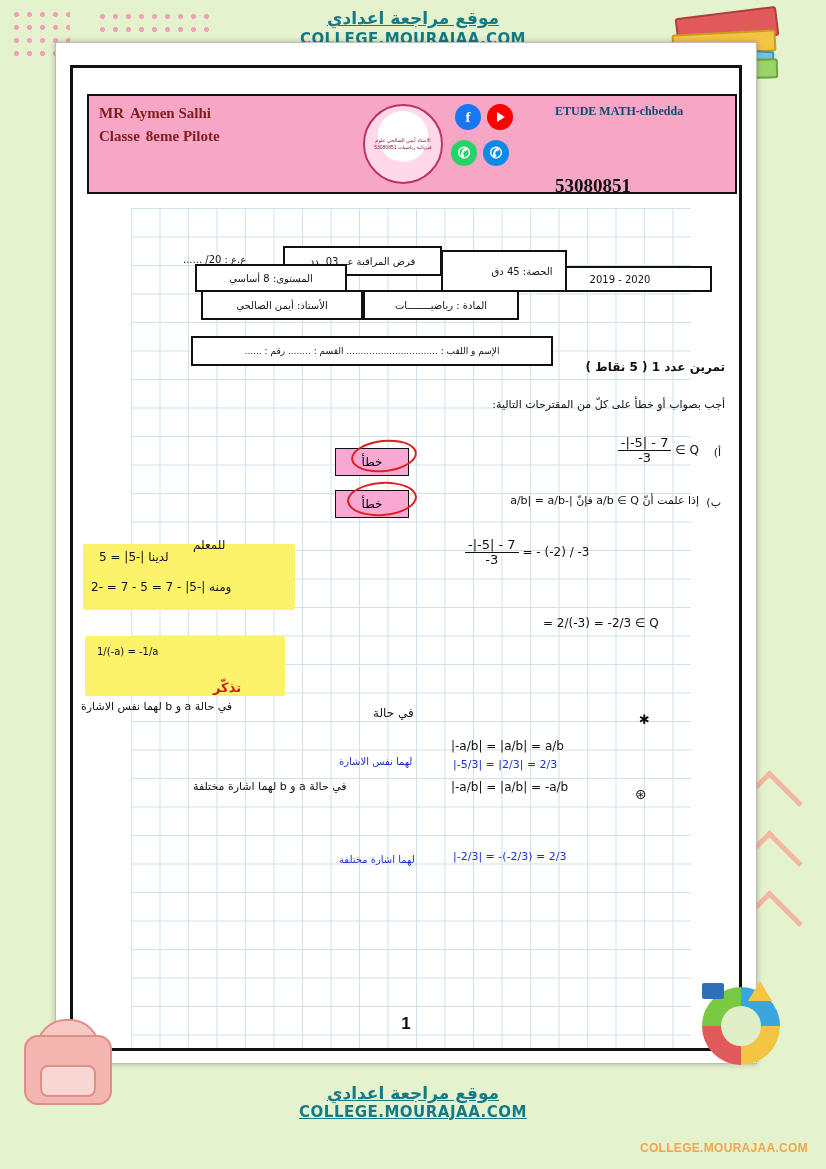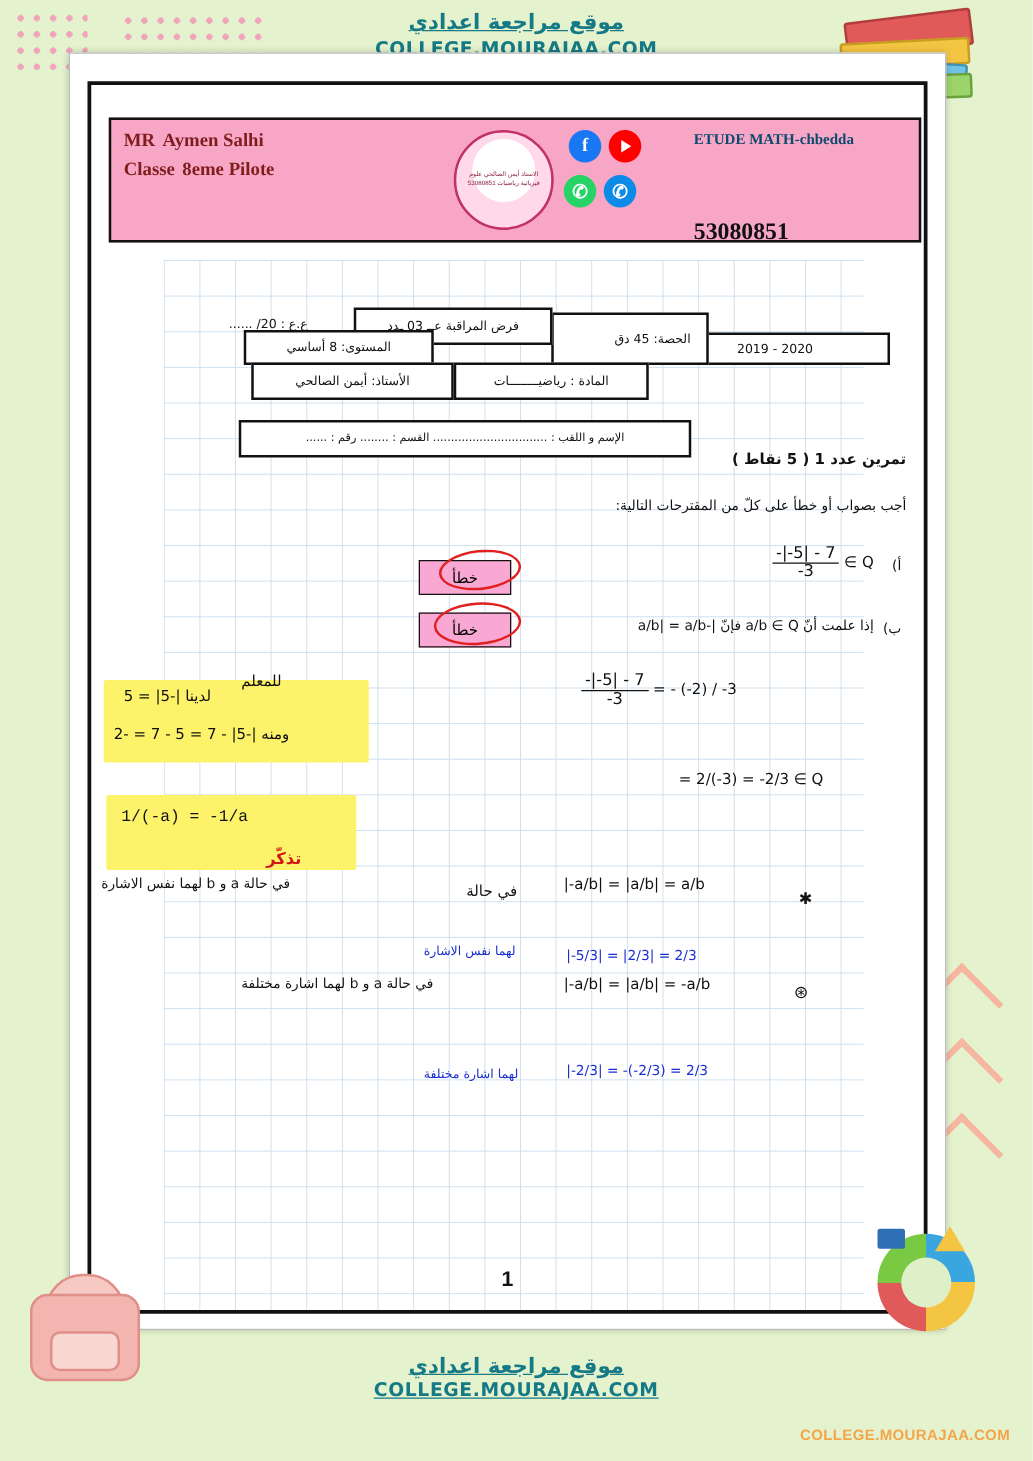--- a/index.html
+++ b/index.html
@@ -249,33 +249,33 @@
     <div class="redoval" style="left:278px;top:372px;width:62px;height:28px;transform:rotate(-6deg);"></div>
     <div class="redoval" style="left:274px;top:414px;width:66px;height:30px;transform:rotate(-4deg);"></div>
 
     <div class="hilite" style="left:10px;top:476px;width:212px;height:66px;"></div>
     <div class="hand" style="left:120px;top:446px;font-size:12px;margin-top:24px;">للمعلم</div>
     <div class="hand" style="left:26px;top:482px;font-size:12px;direction:ltr;">لدينا   |-5| = 5</div>
     <div class="hand" style="left:18px;top:512px;font-size:12px;direction:ltr;">ومنه  |-5| - 7 = 5 - 7 = -2</div>
 
     <div class="hilite" style="left:12px;top:568px;width:200px;height:60px;"></div>
     <div class="hand hand-red" style="left:140px;top:564px;font-size:13px;font-weight:bold;">تذكّر</div>
-    <div class="hand" style="left:24px;top:578px;font-size:13px;direction:ltr;font-family:Liberation Mono, monospace;">1/(-a) = -1/a</div>
+    <div class="hand" style="left:24px;top:578px;font-size:10px;direction:ltr;">1/(-a) = -1/a</div>
 
     <div class="hand" style="left:392px;top:470px;font-size:12px;direction:ltr;">
       <span class="frac">
         <span class="num">-|-5| - 7</span>
         <span class="den">-3</span>
       </span>
       <span>= - (-2) / -3</span>
     </div>
     <div class="hand" style="left:470px;top:548px;font-size:12px;direction:ltr;">= 2/(-3) = -2/3 ∈ Q</div>
 
     <div class="hand" style="left:566px;top:644px;font-size:13px;">✱</div>
-    <div class="hand" style="left:378px;top:632px;font-size:12px;direction:ltr;">|-a/b| = |a/b| = a/b</div>
+    <div class="hand" style="left:378px;top:671px;font-size:12px;direction:ltr;">|-a/b| = |a/b| = a/b</div>
     <div class="hand" style="left:300px;top:638px;font-size:12px;">في حالة</div>
     <div class="hand" style="left:8px;top:632px;font-size:11px;">في حالة a و b لهما نفس الاشارة</div>
     <div class="hand hand-blue" style="left:380px;top:690px;font-size:11px;direction:ltr;">|-5/3| = |2/3| = 2/3</div>
     <div class="hand hand-blue" style="left:266px;top:688px;font-size:10px;">لهما نفس الاشارة</div>
 
     <div class="hand" style="left:562px;top:718px;font-size:14px;">⊛</div>
     <div class="hand" style="left:378px;top:712px;font-size:12px;direction:ltr;">|-a/b| = |a/b| = -a/b</div>
     <div class="hand" style="left:120px;top:712px;font-size:11px;">في حالة a و b لهما اشارة مختلفة</div>
     <div class="hand hand-blue" style="left:380px;top:782px;font-size:11px;direction:ltr;">|-2/3| = -(-2/3) = 2/3</div>
     <div class="hand hand-blue" style="left:266px;top:786px;font-size:10px;">لهما اشارة مختلفة</div>

